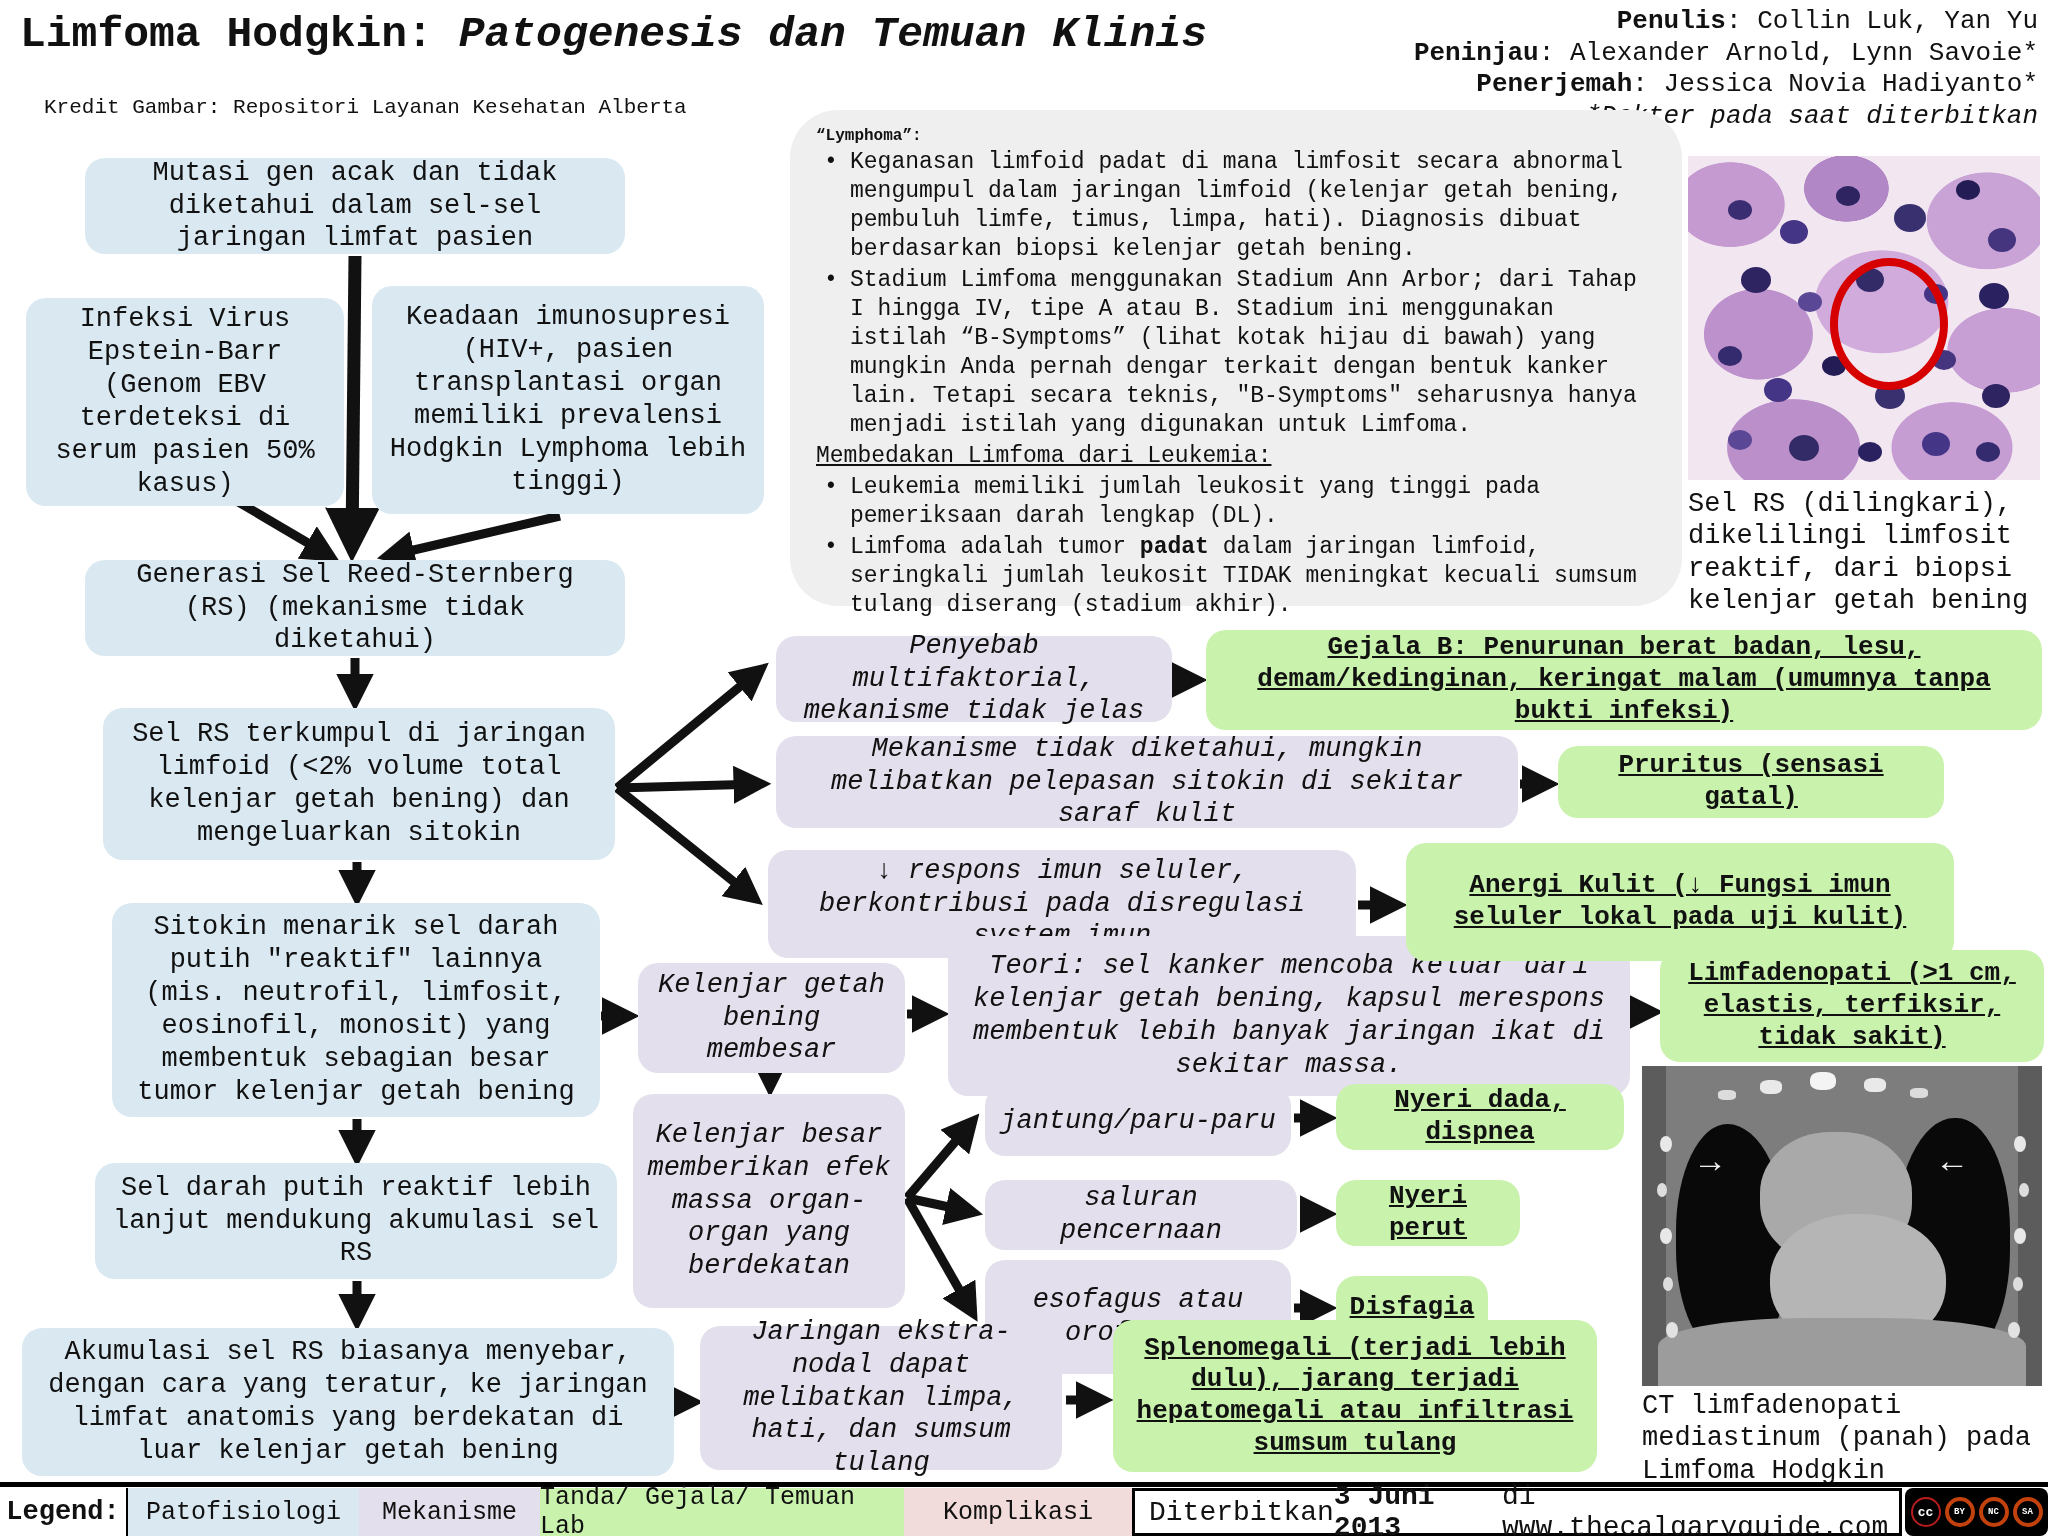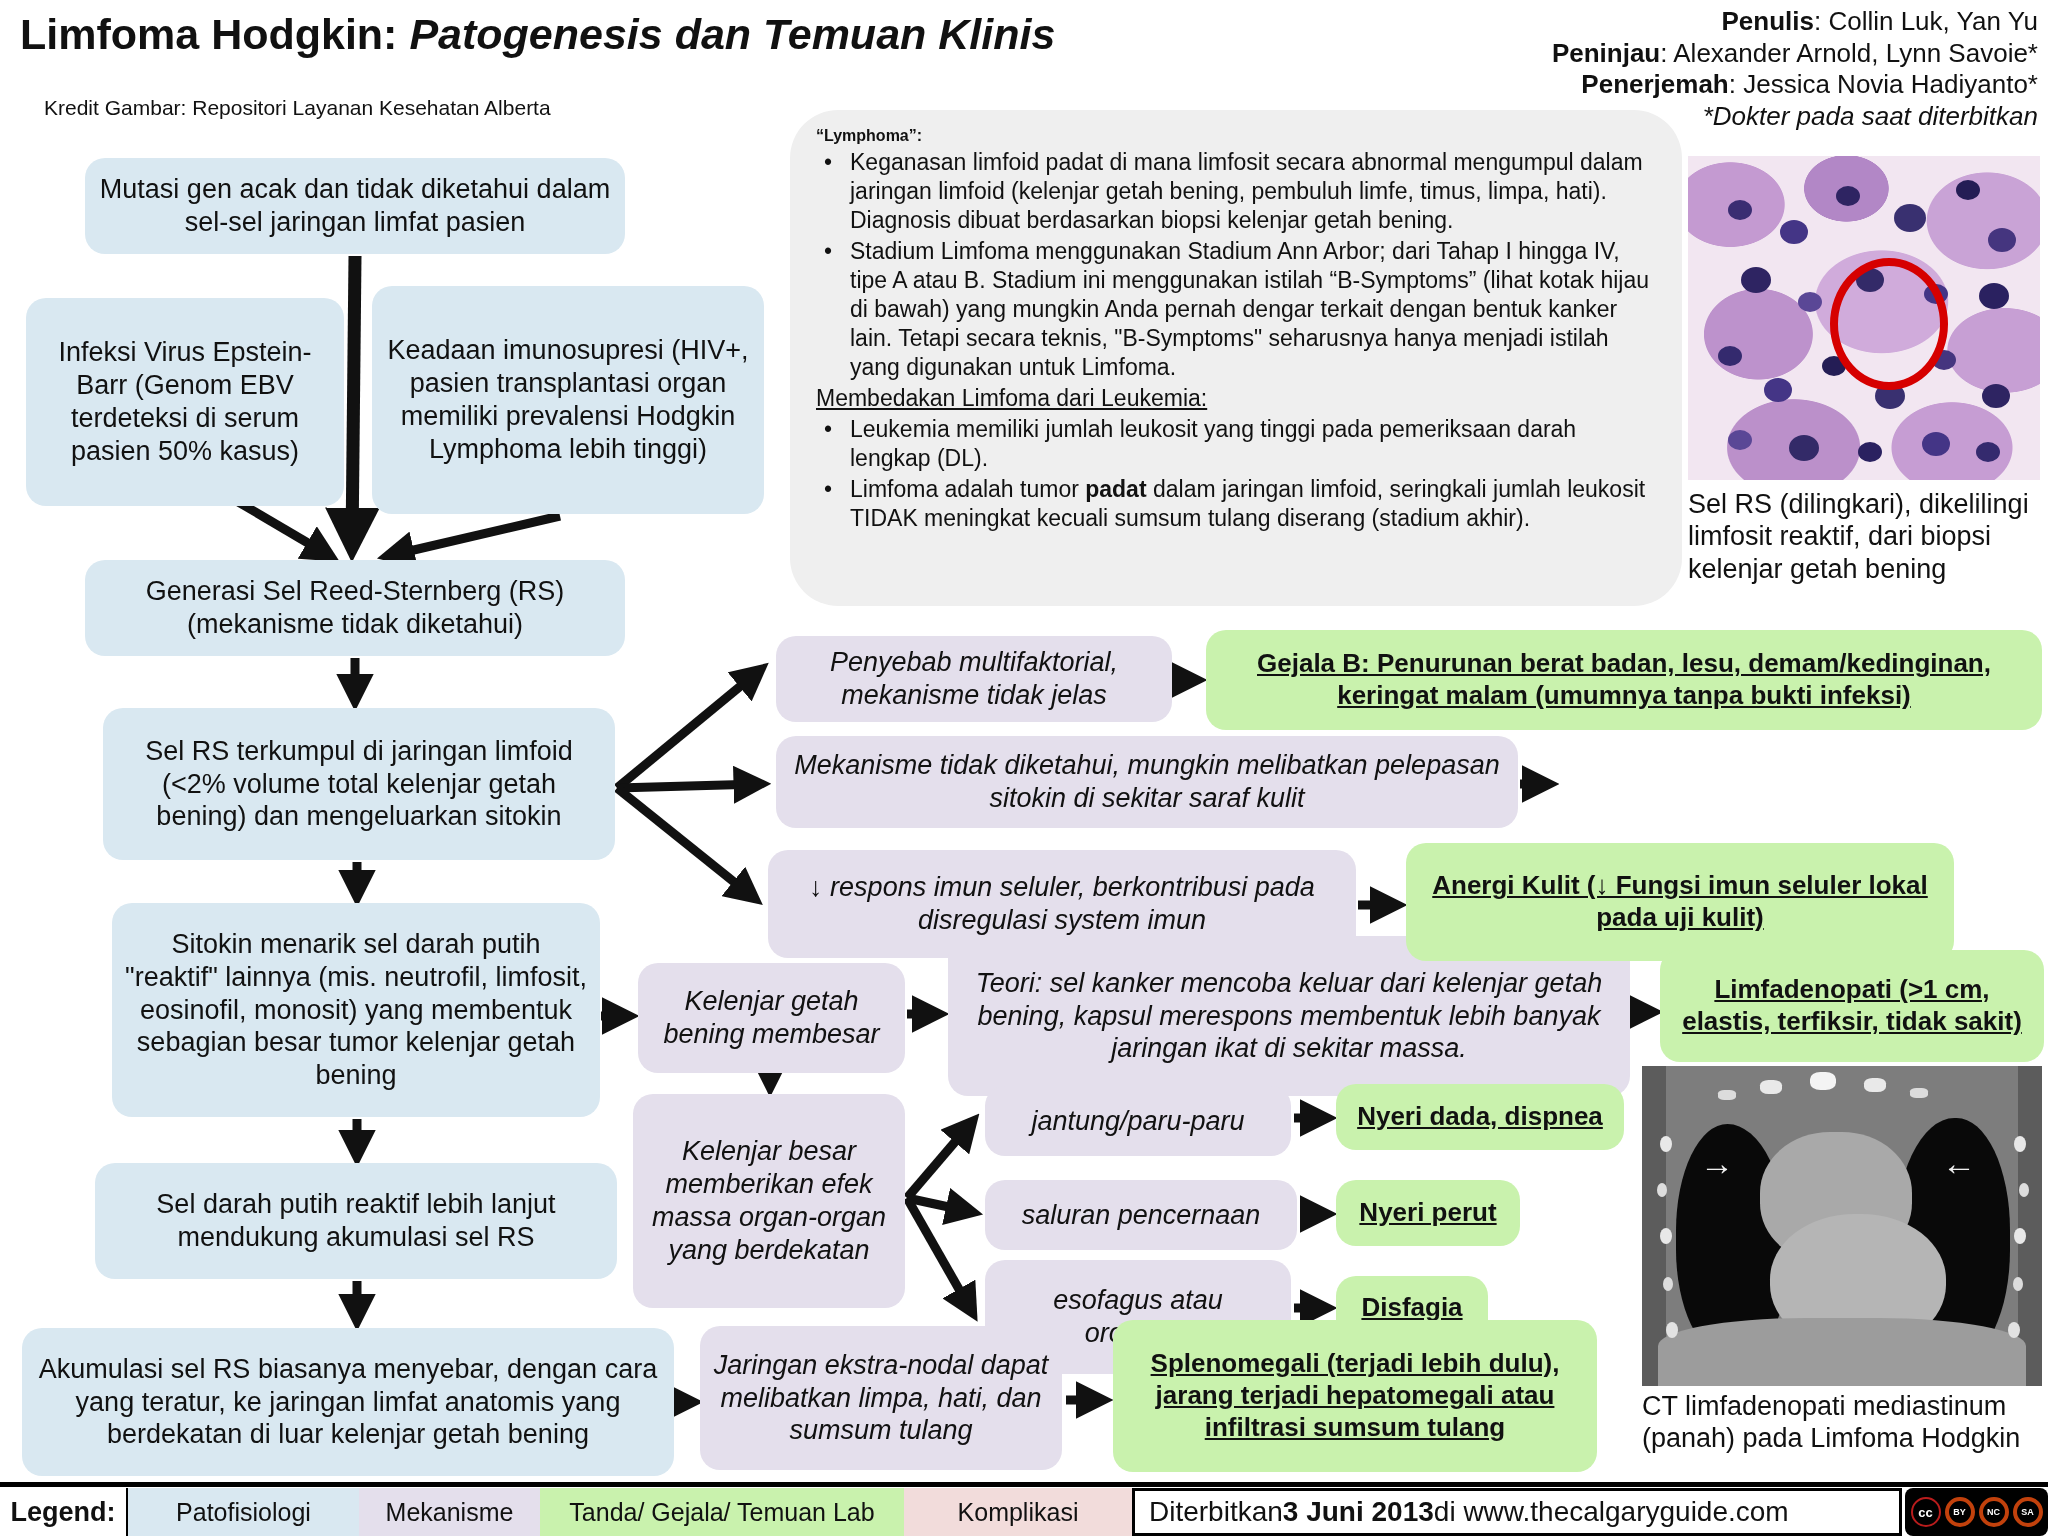--- a/index.html
+++ b/index.html
@@ -1,17 +1,17 @@
 <!DOCTYPE html>
 <html><head>
 <meta charset="utf-8">
 <style>
   html,body{margin:0;padding:0;background:#fff;}
   #canvas{position:relative;width:2048px;height:1536px;background:#fff;overflow:hidden;
-          font-family:Liberation Sans, sans-serif;color:#111;}
+          font-family:Liberation Mono, monospace;color:#111;}
   .abs{position:absolute;}
   
   .title{left:20px;top:10px;font-size:43px;font-weight:bold;white-space:nowrap;}
   .title .it{font-style:italic;}
   .credit{left:44px;top:96px;font-size:21px;}
   .authors{right:10px;top:6px;text-align:right;font-size:26px;line-height:1.22;}
   .authors b{font-weight:bold;}
   .author-note{font-style:italic;}
   
   .info{left:790px;top:110px;width:892px;height:496px;background:#efefef;border-radius:48px;
@@ -177,20 +177,21 @@
   <div class="abs box mech z1" style="left:768px;top:850px;width:588px;height:108px;">↓ respons imun seluler, berkontribusi pada disregulasi system imun</div>
   <div class="abs box mech z1" style="left:638px;top:963px;width:267px;height:110px;">Kelenjar getah bening membesar</div>
   <div class="abs box mech z1" style="left:948px;top:936px;width:682px;height:160px;">Teori: sel kanker mencoba keluar dari kelenjar getah bening, kapsul merespons membentuk lebih banyak jaringan ikat di sekitar massa.</div>
   <div class="abs box mech z1" style="left:633px;top:1094px;width:272px;height:214px;">Kelenjar besar memberikan efek massa organ-organ yang berdekatan</div>
   <div class="abs box mech z1" style="left:985px;top:1086px;width:306px;height:70px;">jantung/paru-paru</div>
   <div class="abs box mech z1" style="left:985px;top:1180px;width:312px;height:70px;">saluran pencernaan</div>
   <div class="abs box mech z1" style="left:985px;top:1260px;width:306px;height:114px;">esofagus atau orofaring</div>
   <div class="abs box mech z1" style="left:700px;top:1326px;width:362px;height:144px;">Jaringan ekstra-nodal dapat melibatkan limpa, hati, dan sumsum tulang</div>
 
   <div class="abs box sign z1" style="left:1206px;top:630px;width:836px;height:100px;">Gejala B: Penurunan berat badan, lesu, demam/kedinginan, keringat malam (umumnya tanpa bukti infeksi)</div>
+  <div class="abs box sign z1" style="left:1558px;top:746px;width:386px;height:72px;">Pruritus (sensasi gatal)</div>
   <div class="abs box sign z1" style="left:1406px;top:843px;width:548px;height:118px;">Anergi Kulit (↓ Fungsi imun seluler lokal pada uji kulit)</div>
   <div class="abs box sign z1" style="left:1660px;top:950px;width:384px;height:112px;">Limfadenopati (&gt;1 cm, elastis, terfiksir, tidak sakit)</div>
   <div class="abs box sign z1" style="left:1336px;top:1084px;width:288px;height:66px;">Nyeri dada, dispnea</div>
   <div class="abs box sign z1" style="left:1336px;top:1180px;width:184px;height:66px;">Nyeri perut</div>
   <div class="abs box sign z1" style="left:1336px;top:1276px;width:152px;height:64px;">Disfagia</div>
   <div class="abs box sign z1" style="left:1113px;top:1320px;width:484px;height:152px;">Splenomegali (terjadi lebih dulu), jarang terjadi hepatomegali atau infiltrasi sumsum tulang</div>
 
   <div class="abs ct z1">
     <div class="abs ct-lungL"></div>
     <div class="abs ct-lungR"></div>

